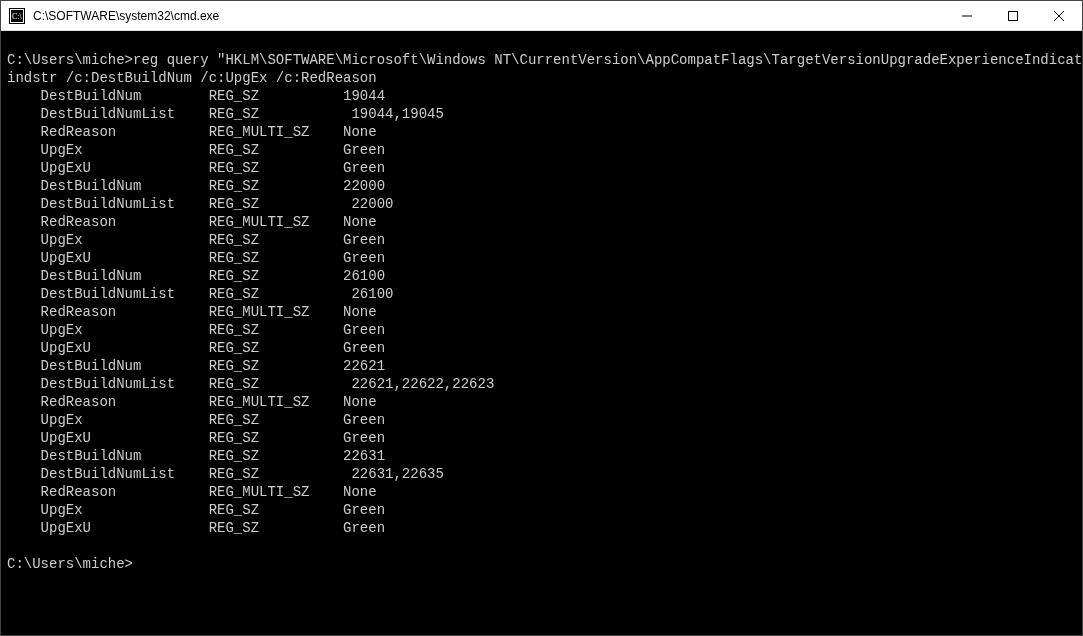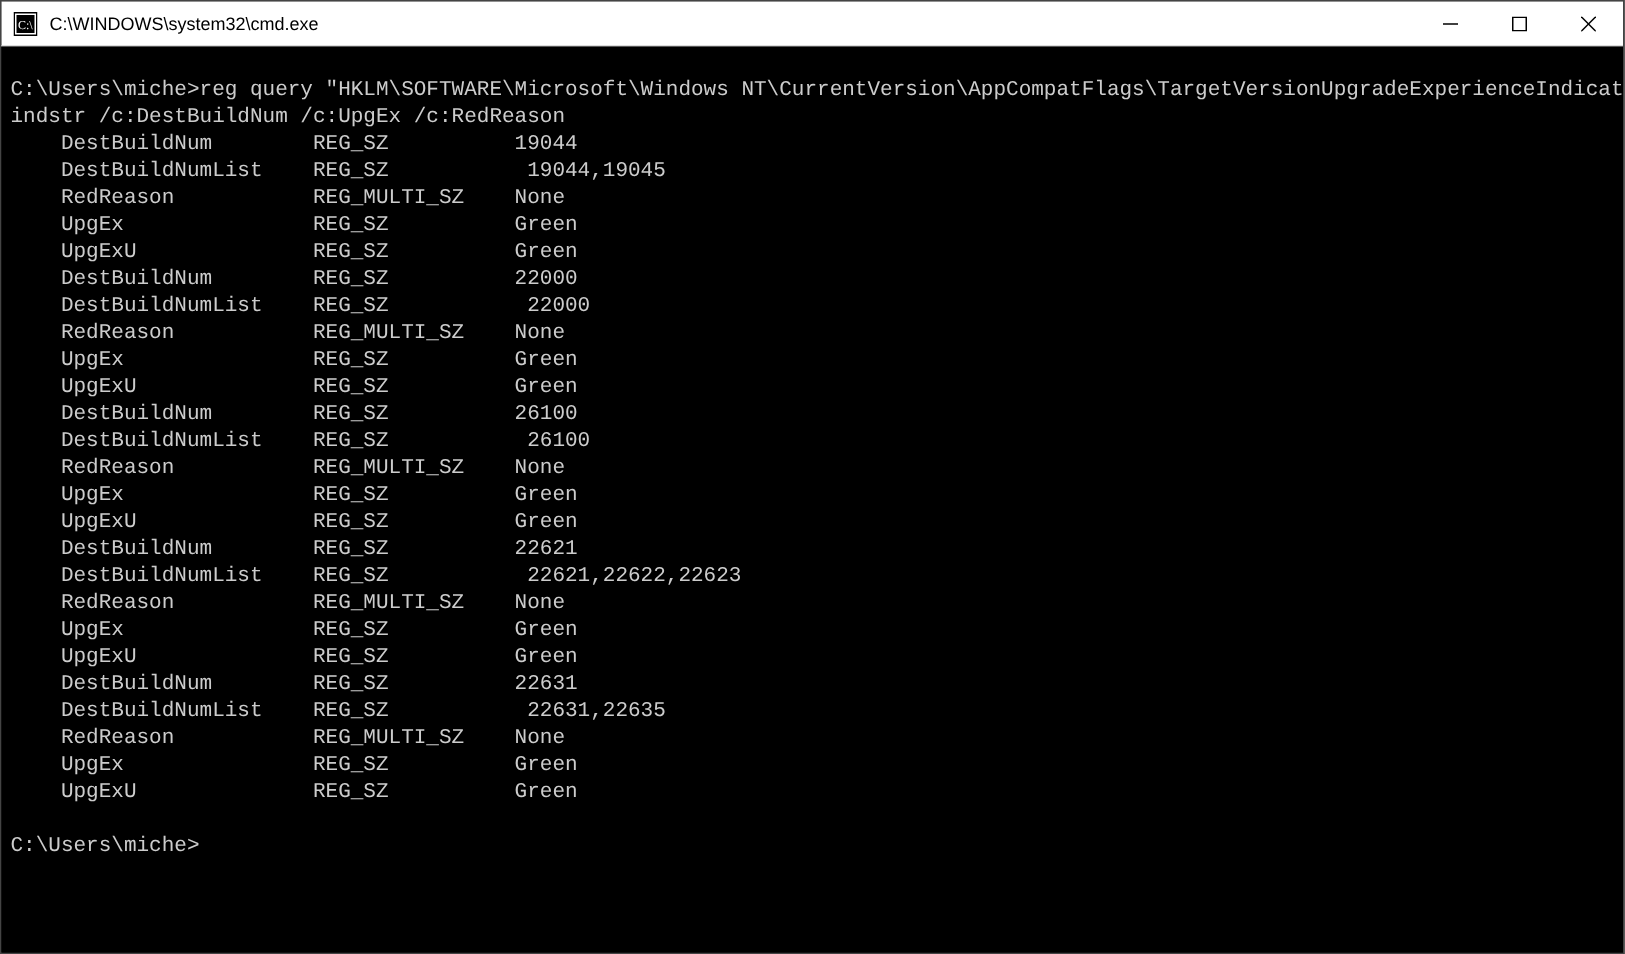--- a/index.html
+++ b/index.html
@@ -59,21 +59,21 @@
 <div class="window">
   <div class="titlebar">
     <span class="titlebar-icon">
       <svg viewBox="0 0 16 16">
           <rect x="0" y="0" width="16" height="16" fill="#000"></rect>
           <rect x="1" y="1" width="14" height="14" fill="#fff"></rect>
           <rect x="2" y="2" width="12" height="12" fill="#000"></rect>
           <text x="3" y="11" font-size="8" fill="#fff" font-family="Consolas">C:\</text>
         </svg>
     </span>
-    <div class="titlebar-title">C:\WINDOWS\system32\cmd.exe</div>
+    <div class="titlebar-title">C:\SOFTWARE\system32\cmd.exe</div>
     <div class="win-controls">
       <div class="win-btn">
         <svg viewBox="0 0 10 10">
             <line x1="0" y1="5" x2="10" y2="5" stroke="#000" stroke-width="1"></line>
           </svg>
       </div>
       <div class="win-btn">
         <svg viewBox="0 0 10 10">
             <rect x="0.5" y="0.5" width="9" height="9" fill="none" stroke="#000" stroke-width="1"></rect>
           </svg>

